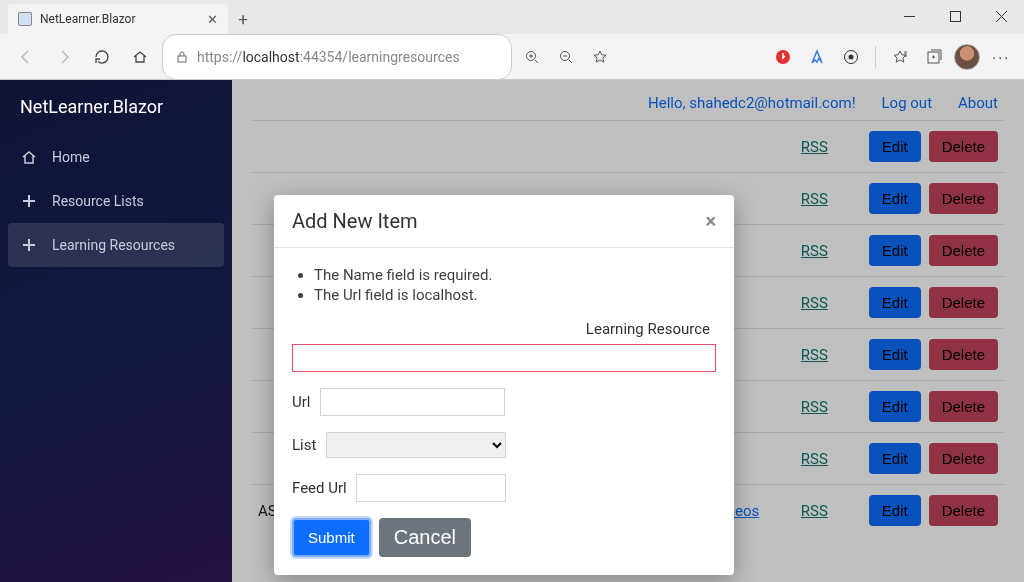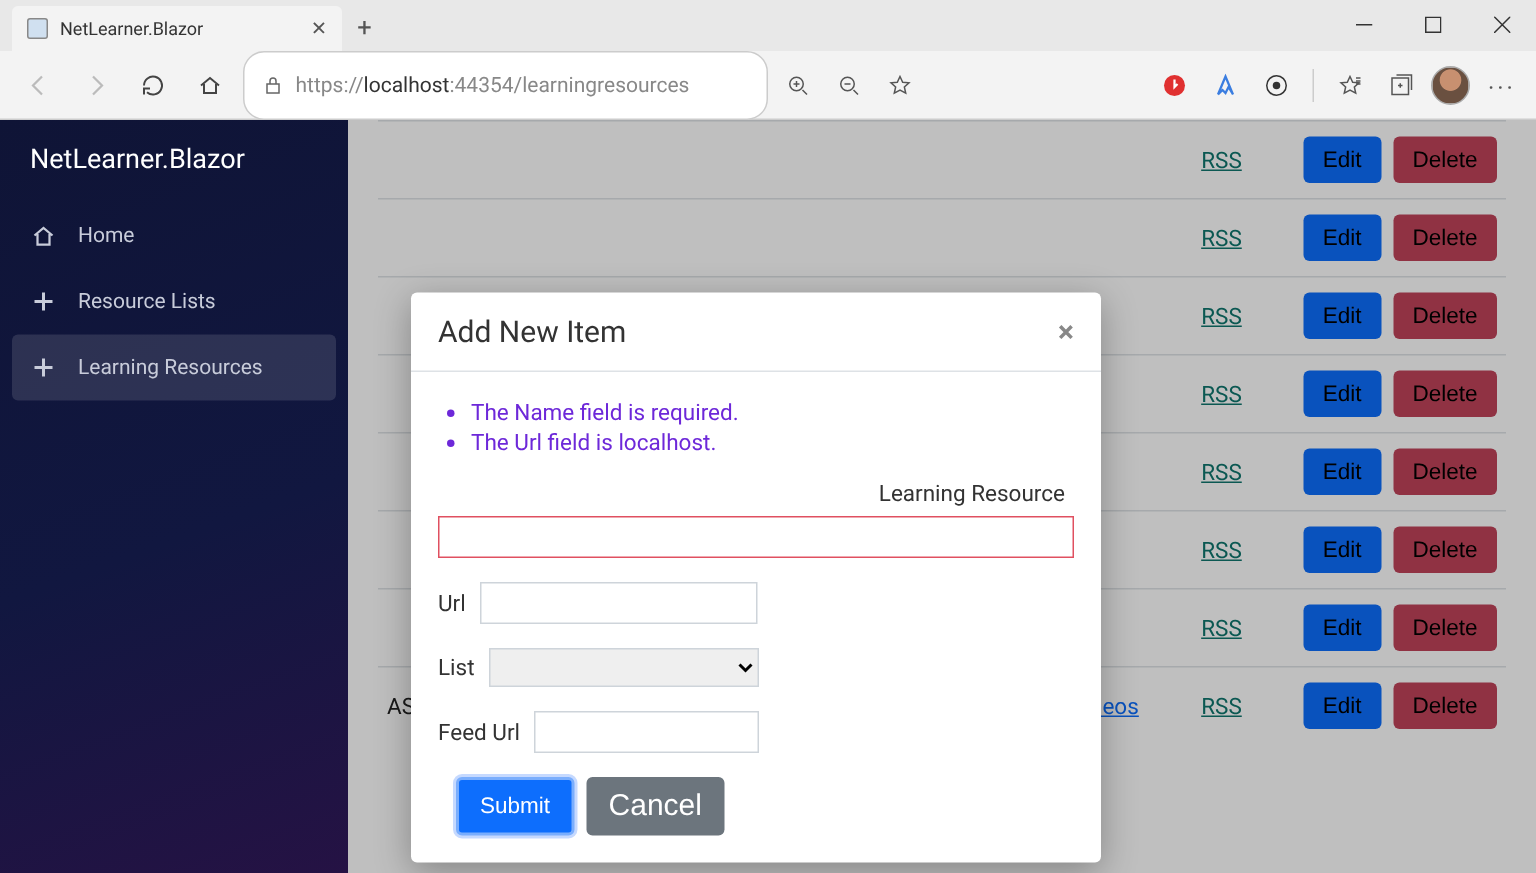--- a/index.html
+++ b/index.html
@@ -55,31 +55,31 @@
   .btn-edit { background: #0d6efd; }
   .btn-del { background: #c0435a; }
 
   
   .overlay { position: absolute; inset: 0; background: rgba(0,0,0,0.25); pointer-events: none; }
   .modal { position: absolute; left: 274px; top: 115px; width: 460px; background: #fff; border-radius: 4px; box-shadow: 0 6px 24px rgba(0,0,0,0.3); padding: 0; }
   .modal-hd { display: flex; align-items: center; padding: 14px 18px; border-bottom: 1px solid #dee2e6; }
   .modal-title { font-size: 20px; color: #333; }
   .modal-close { margin-left: auto; color: #888; font-size: 20px; font-weight: bold; }
   .modal-body { padding: 14px 18px 18px; font-size: 15px; color: #333; }
-  .errors { color: #6d28d9; margin: 4px 0 16px 22px; }
+  .errors { color: #404040; margin: 4px 0 16px 22px; }
   .errors li { margin: 2px 0; list-style: disc; }
   .fgrp { margin: 10px 0 16px; }
   .fgrp label { margin-right: 6px; }
   .fgrp.stack label { display: block; margin-bottom: 6px; text-align: right; }
   .inp { border: 1px solid #ced4da; height: 28px; padding: 2px 6px; font-size: 14px; }
   .inp.err { border: 1px solid #e05060; width: 100%; }
   .inp.sm { width: 185px; }
   .inp.sm2 { width: 150px; }
   select.inp { width: 180px; height: 26px; }
-  .modal-ftbtns { display: flex; gap: 8px; margin-top: 8px; margin-left: 12px; }
+  .modal-ftbtns { display: flex; gap: 8px; margin-top: 8px; }
   .btn-submit { background: #0d6efd; color: #fff; border: 2px solid #7aaefd; border-radius: 4px; padding: 7px 14px; font-size: 15px; box-shadow: 0 0 0 2px rgba(110,160,255,0.4); }
   .btn-cancel { background: #6c757d; color: #fff; border: none; border-radius: 4px; padding: 8px 15px; font-size: 20px; }
 
   
   .main > .overlay { inset: 0; }
 </style>
 </head>
 <body>
 
 <div class="titlebar">
@@ -214,20 +214,25 @@
       <span class="side-icon">
           <svg viewBox="0 0 16 16">
             <path d="M8 2v12M2 8h12" stroke="currentColor" stroke-width="2"></path>
           </svg>
         </span>
       <span>Learning Resources</span>
     </div>
   </div>
 
   <div class="main">
+    <div class="topnav">
+      <a href="#">Hello, shahedc2@hotmail.com!</a>
+      <a href="#">Log out</a>
+      <a href="#">About</a>
+    </div>
     <div class="table-area" id="table-area">
         <div class="row">
           <span class="name"></span>
           <a href="#" class="lnk"></a>
           <a href="#" class="cat"></a>
           <a href="#" class="feed">RSS</a>
           <button class="btn btn-edit">Edit</button>
           <button class="btn btn-del">Delete</button>
         </div>
         <div class="row">

